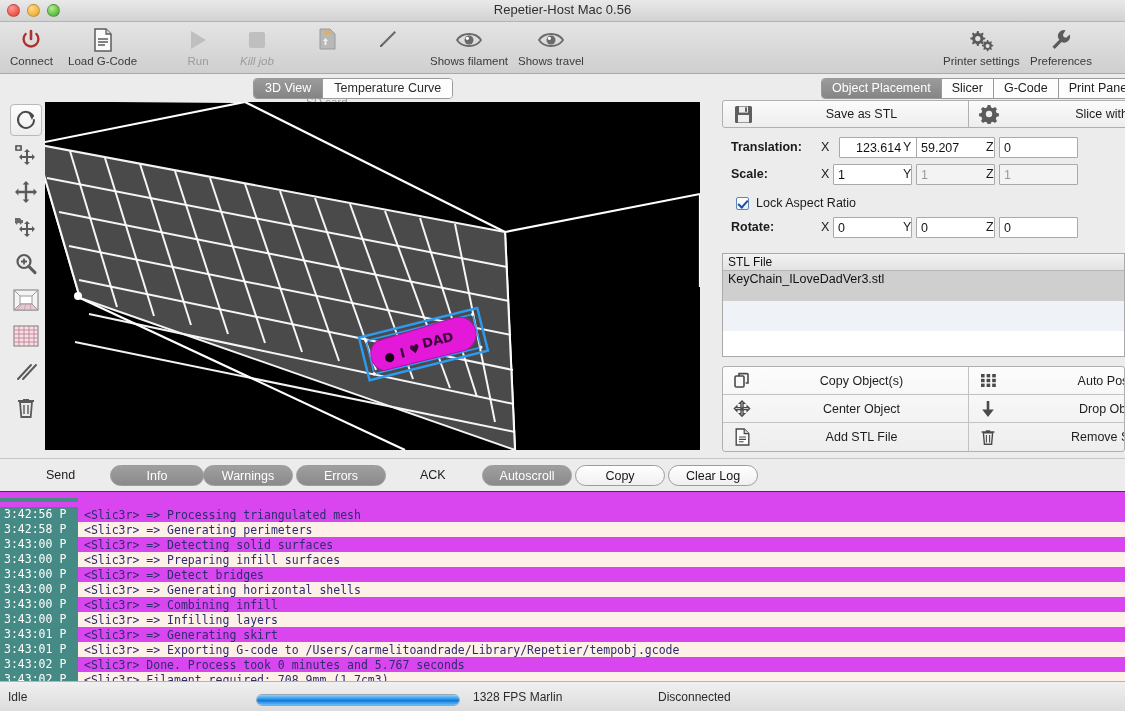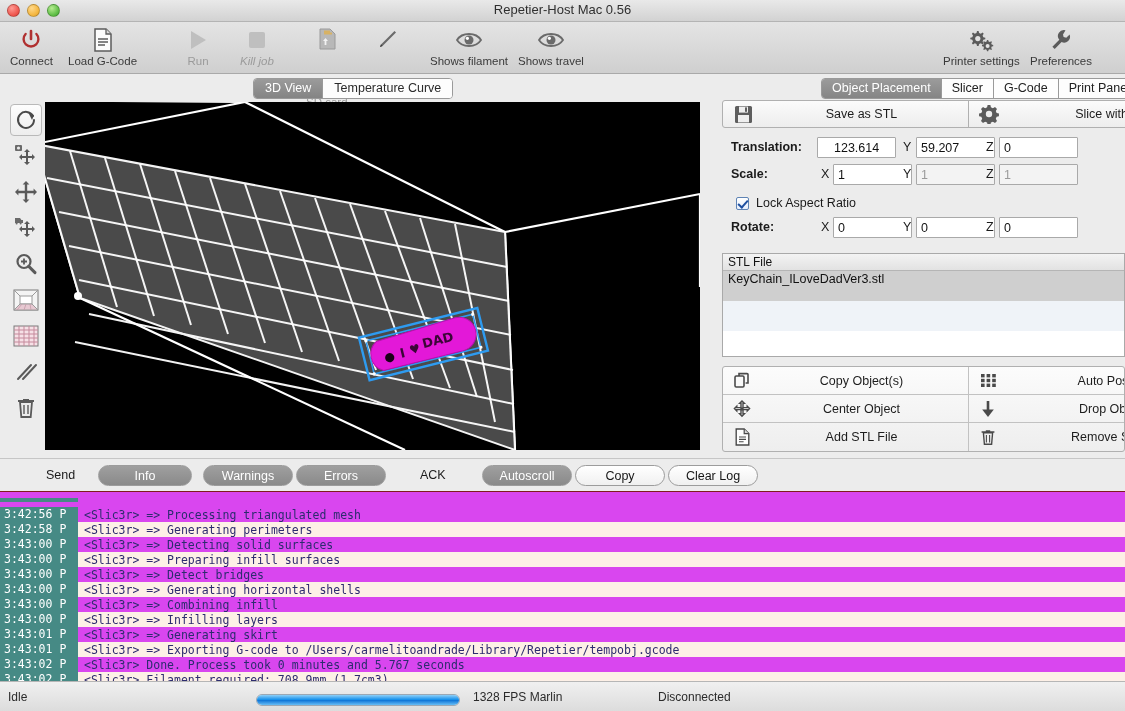--- a/index.html
+++ b/index.html
@@ -518,21 +518,21 @@
           </svg>
         </span>
         <span class="alabel">Slice with S</span>
       </div>
     </div>
   </div>
 
   <div class="formrow" style="left:713px; top:136px;">
     <span class="flabel" style="left:18px;">Translation:</span>
     <span class="axl" style="left:108px;">X</span>
-    <input class="finput" style="left: 104px; top: 1px; padding-left: 16px;" value="123.614">
+    <input class="finput" style="left: 126px; top: 1px; padding-left: 16px;" value="123.614">
     <span class="axl" style="left:190px;">Y</span>
     <input class="finput" style="left: 203px; top: 1px;" value="59.207">
     <span class="axl" style="left:273px;">Z</span>
     <input class="finput" style="left: 286px; top: 1px;" value="0">
   </div>
 
   <div class="formrow" style="left:713px; top:163px;">
     <span class="flabel" style="left:18px;">Scale:</span>
     <span class="axl" style="left:108px;">X</span>
     <input class="finput" style="left: 120px; top: 1px;" value="1">
@@ -638,21 +638,21 @@
         </span>
         <span class="olabel">Remove STL</span>
       </div>
     </div>
   </div>
 
   <div class="logbar">
     <span class="lbl-send">Send</span>
     <span class="lbl-ack">ACK</span>
 
-    <div class="pill on" style="left:98px; width:94px;">Info</div>
+    <div class="pill on" style="left:110px; width:94px;">Info</div>
     <div class="pill on" style="left:203px; width:90px;">Warnings</div>
     <div class="pill on" style="left:296px; width:90px;">Errors</div>
     <div class="pill on" style="left:482px; width:90px;">Autoscroll</div>
     <div class="pill off" style="left:575px; width:90px;">Copy</div>
     <div class="pill off" style="left:668px; width:90px;">Clear Log</div>
   </div>
 
   <div class="logview">
     <div class="logline partial">
       <span class="lt"></span>

